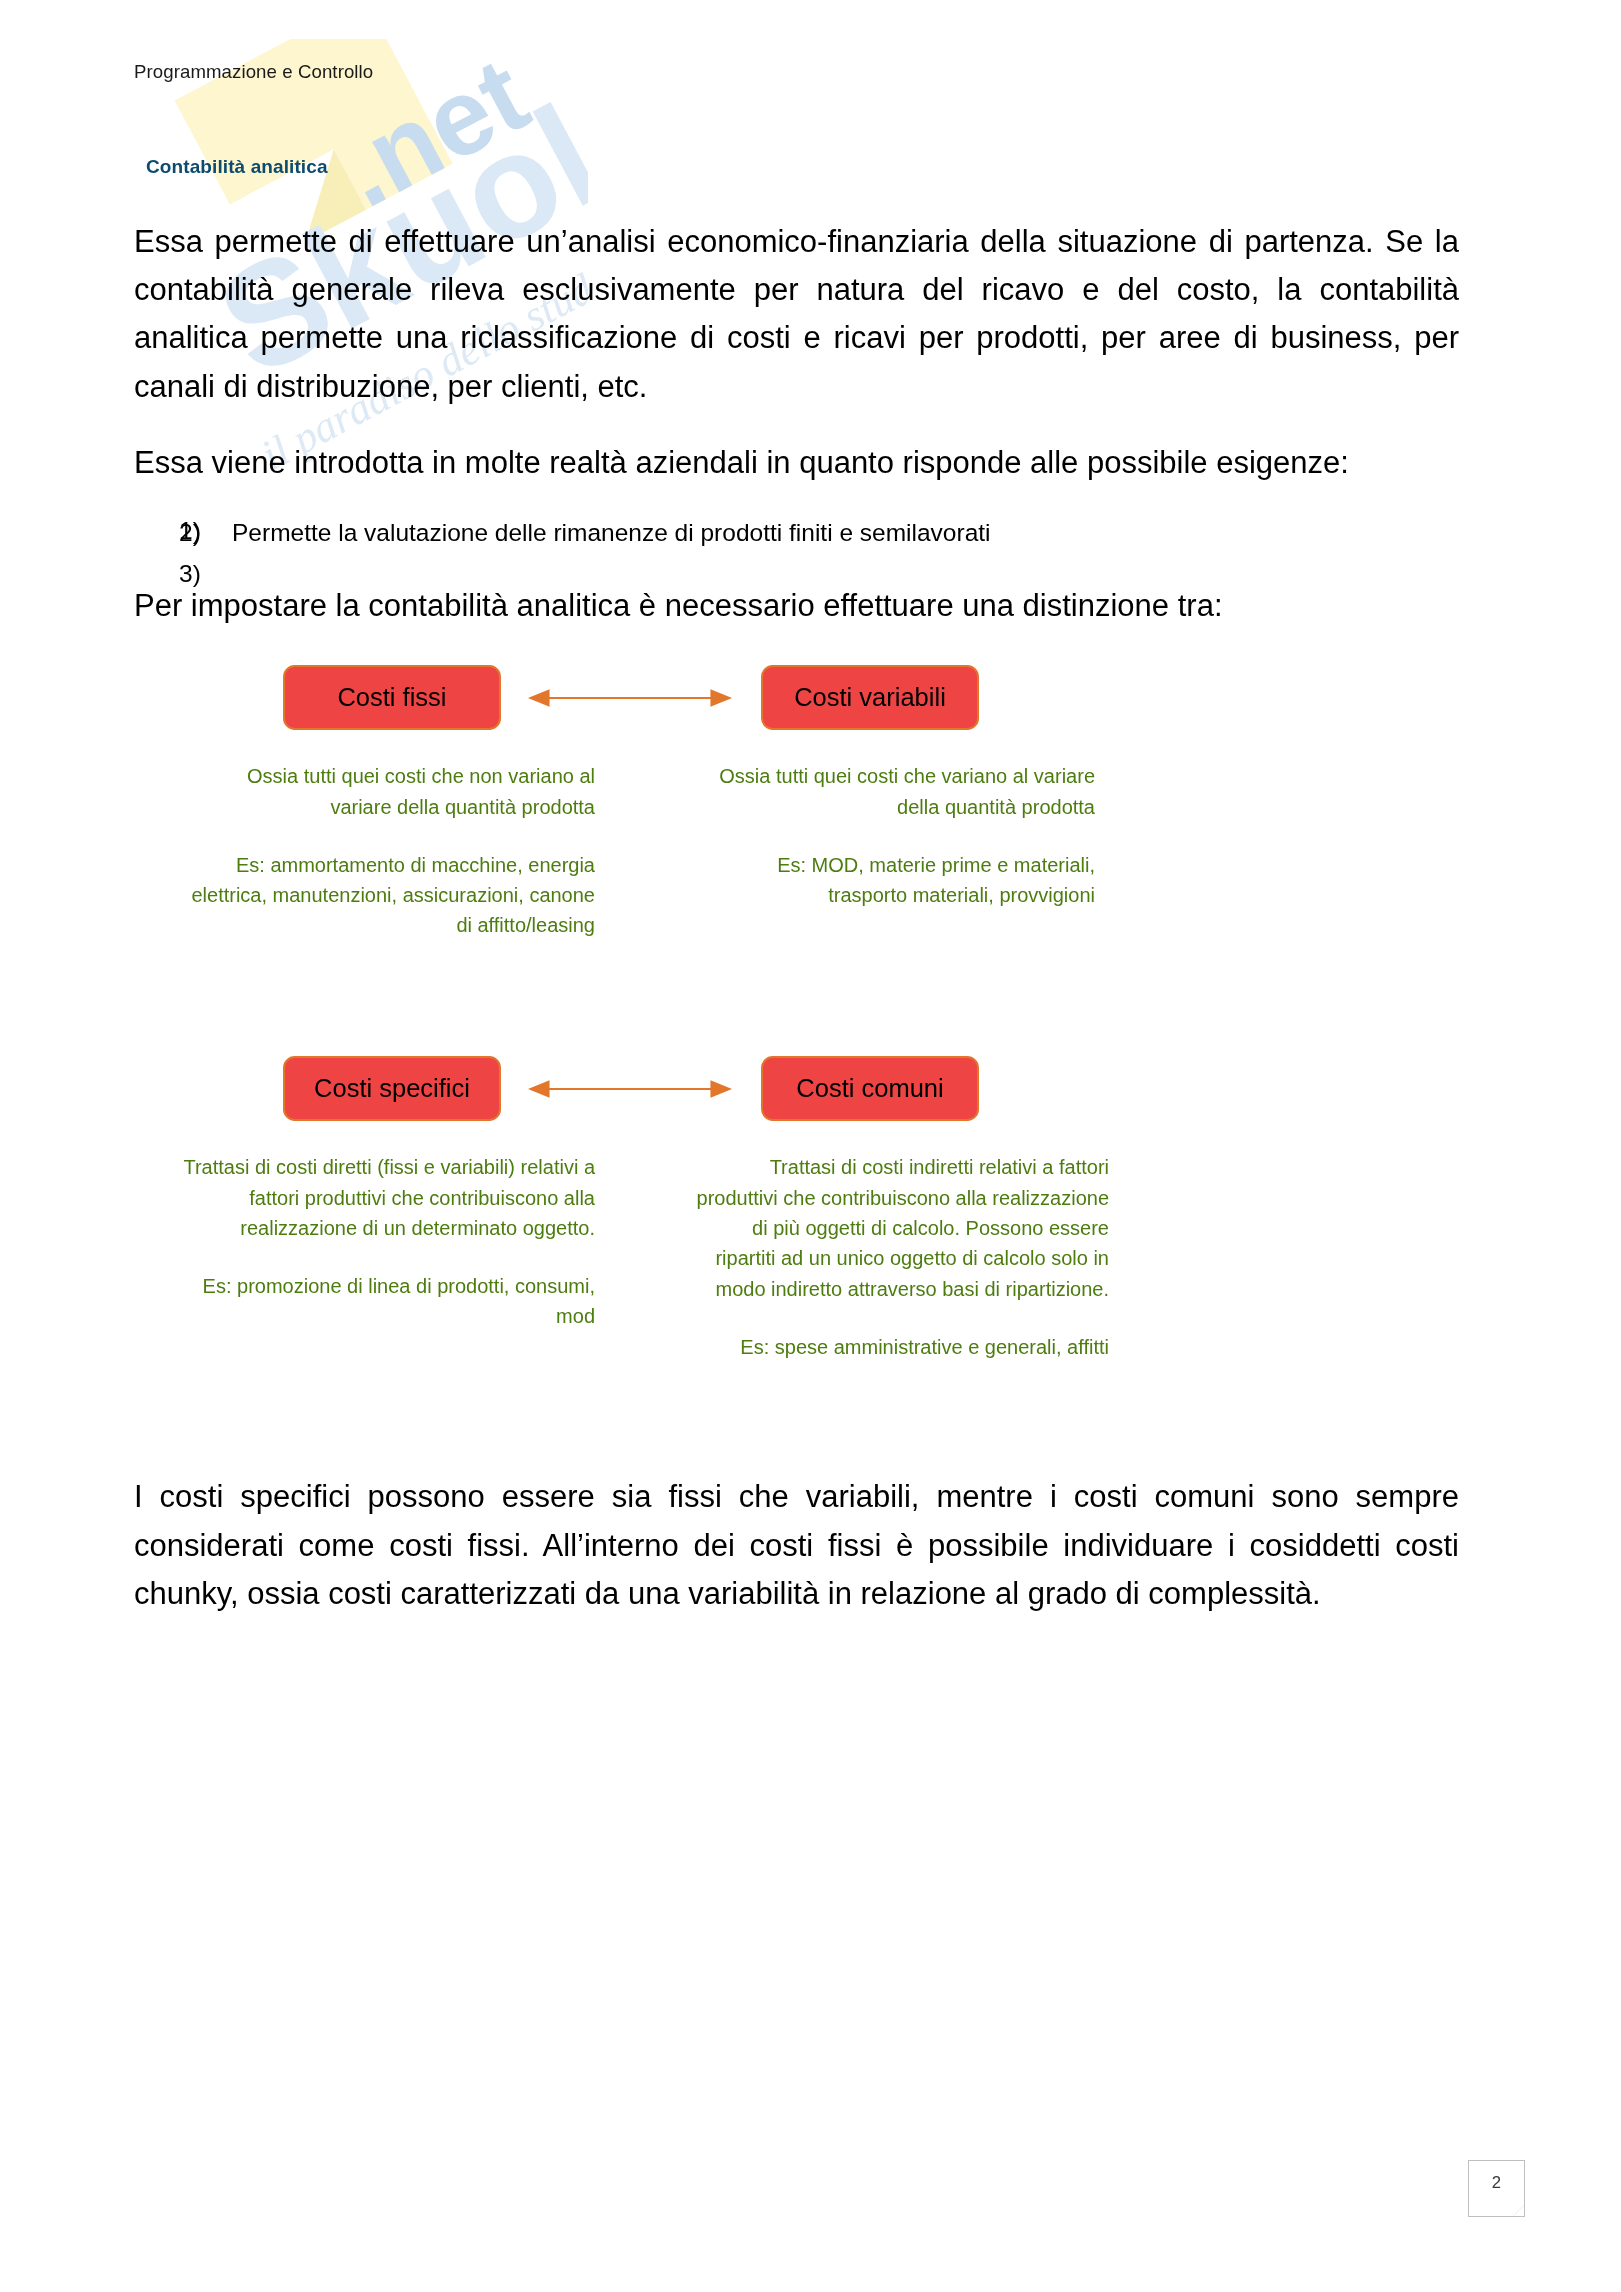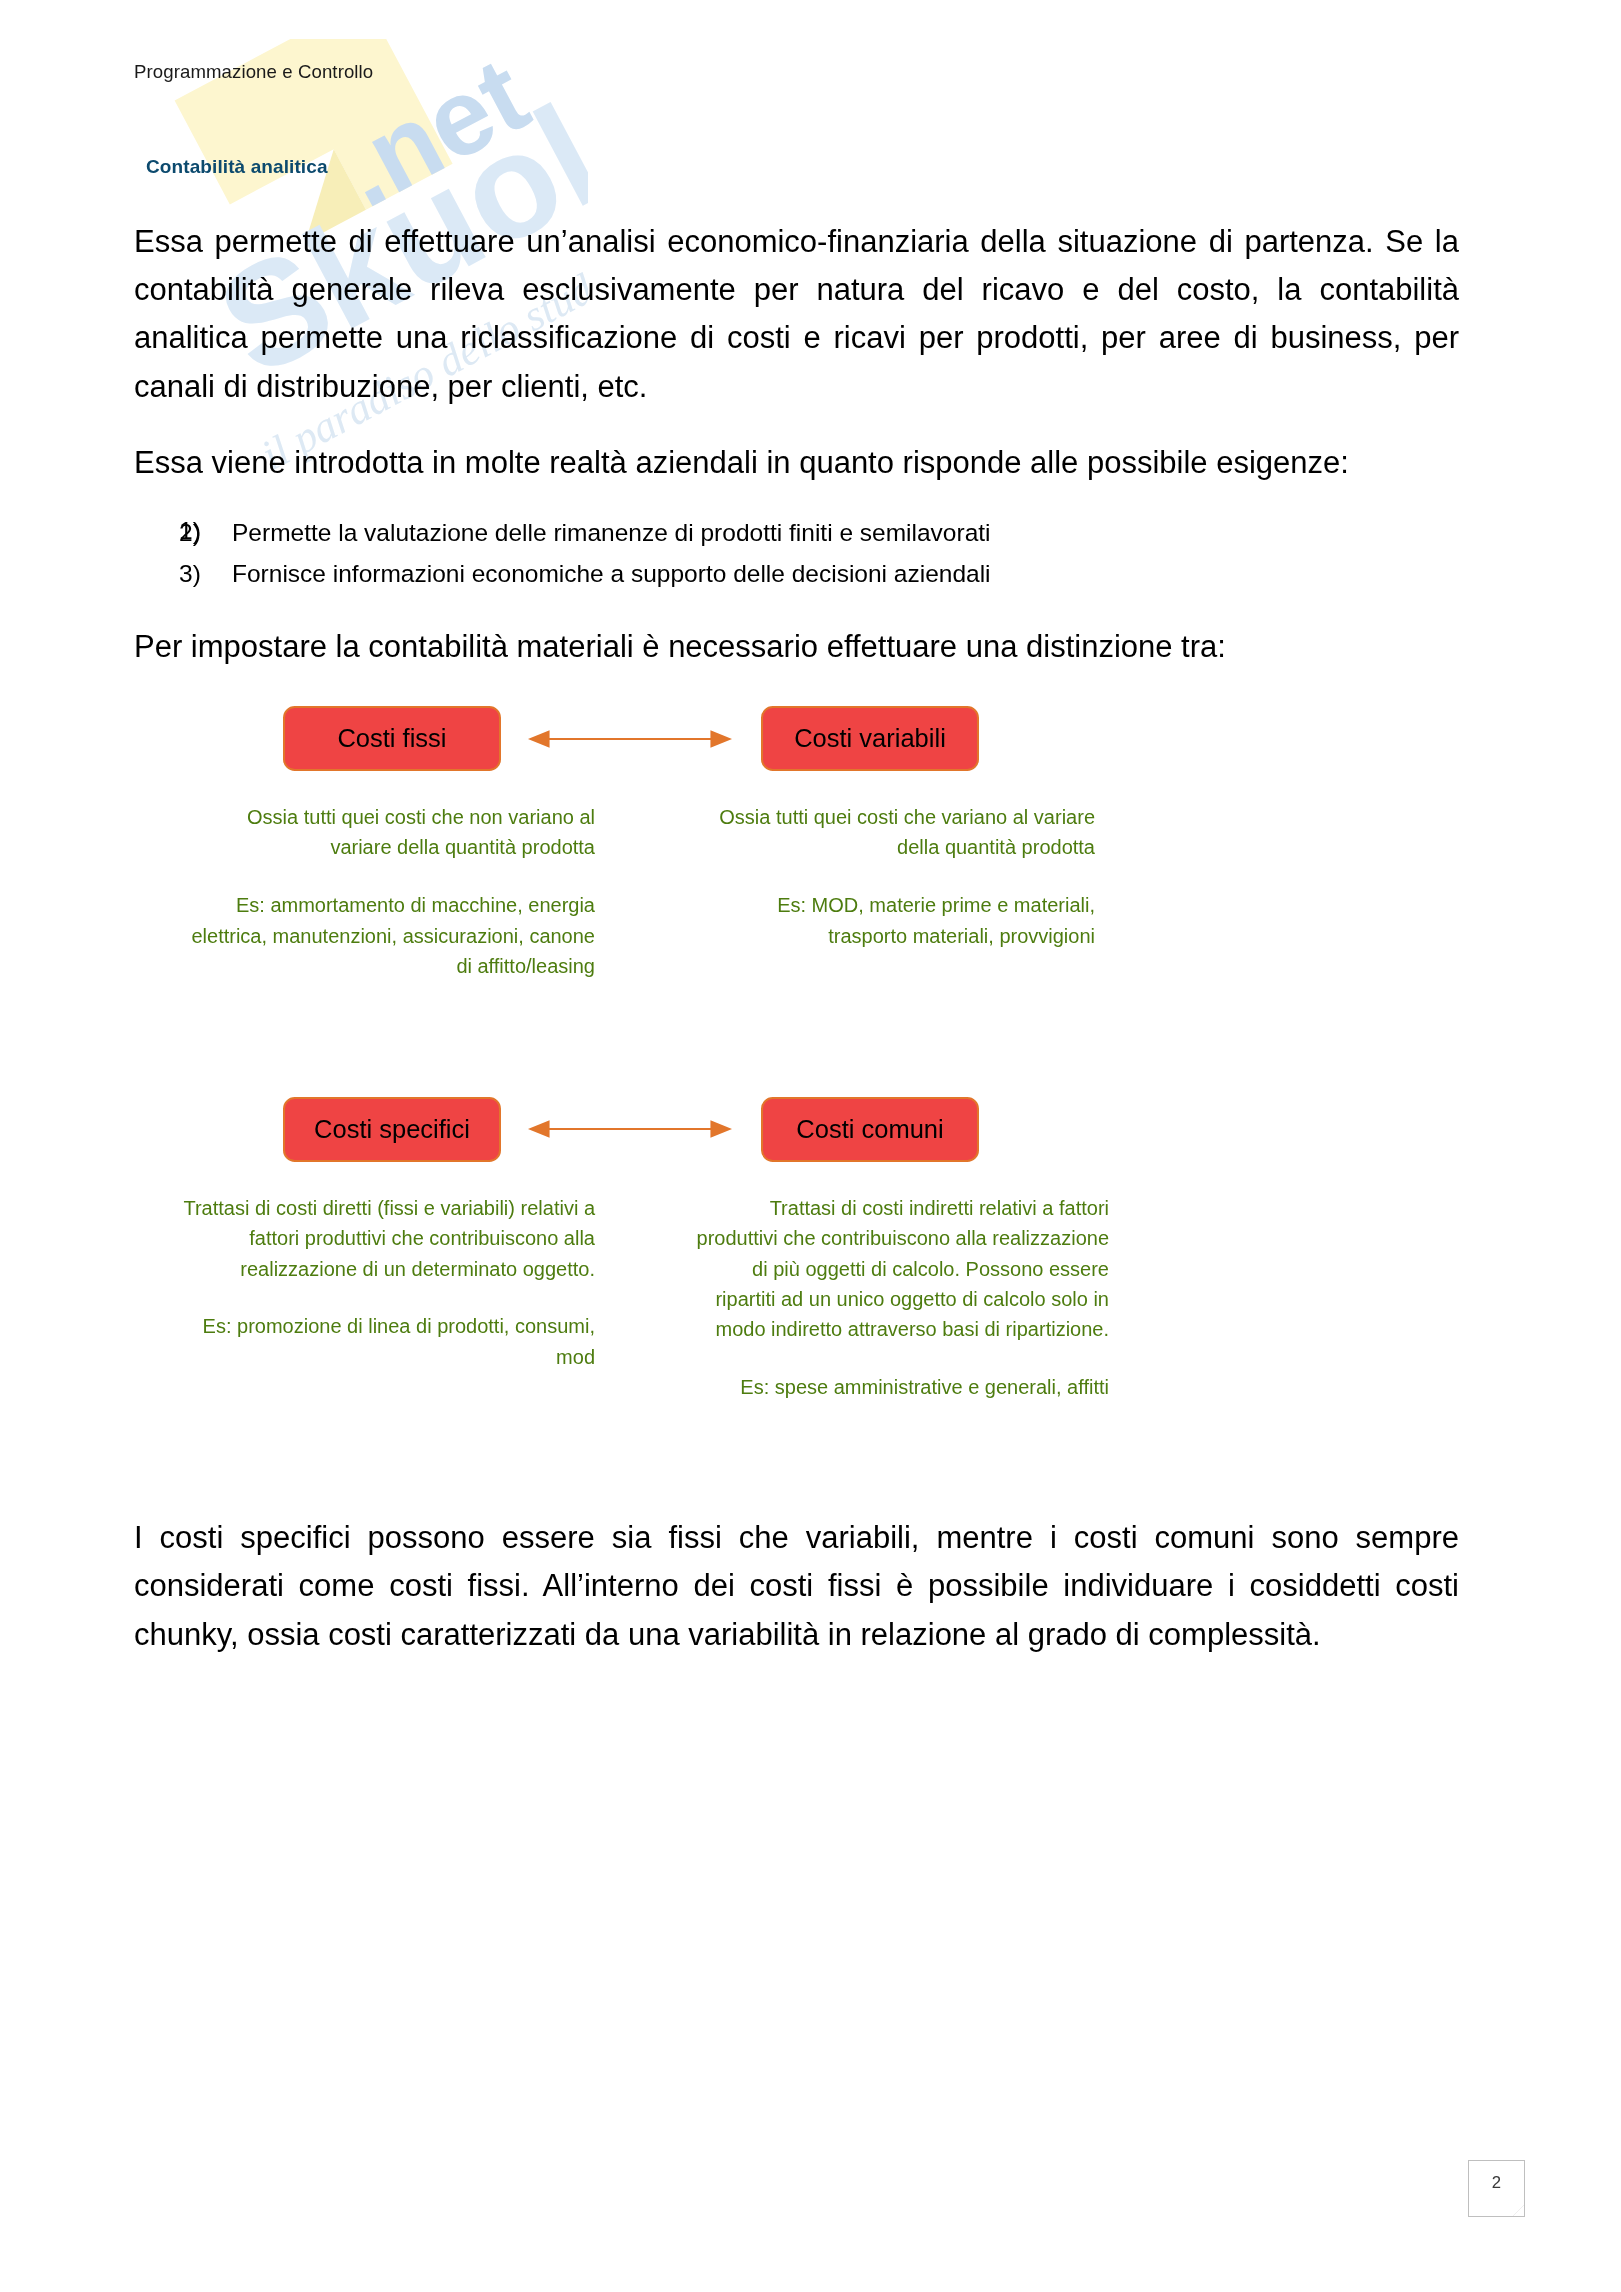--- a/index.html
+++ b/index.html
@@ -224,25 +224,24 @@
     <ol class="esigenze">
       <li>
         <span class="num">1)</span>
       </li>
       <li>
         <span class="num">2)</span>
         <span>Permette la valutazione delle rimanenze di prodotti finiti e semilavorati</span>
       </li>
       <li>
         <span class="num">3)</span>
-        <span>Fornisce informazioni economiche a supporto delle decisioni aziendali</span>
       </li>
     </ol>
 
-    <p class="body-par single">Per impostare la contabilità materiali è necessario effettuare una distinzione tra:</p>
+    <p class="body-par single">Per impostare la contabilità analitica è necessario effettuare una distinzione tra:</p>
 
     <div class="diagram" style="padding-top:29px;">
       <div class="dia-row">
         <div class="node left">
           <span>Costi fissi</span>
         </div>
         <svg class="arrow" viewBox="0 0 212 24" preserveAspectRatio="none">
           <line x1="20" y1="12" x2="192" y2="12" stroke="#e2762b" stroke-width="2"></line>
           <polygon points="2,12 24,3 24,21" fill="#e2762b"></polygon>
           <polygon points="210,12 188,3 188,21" fill="#e2762b"></polygon>

